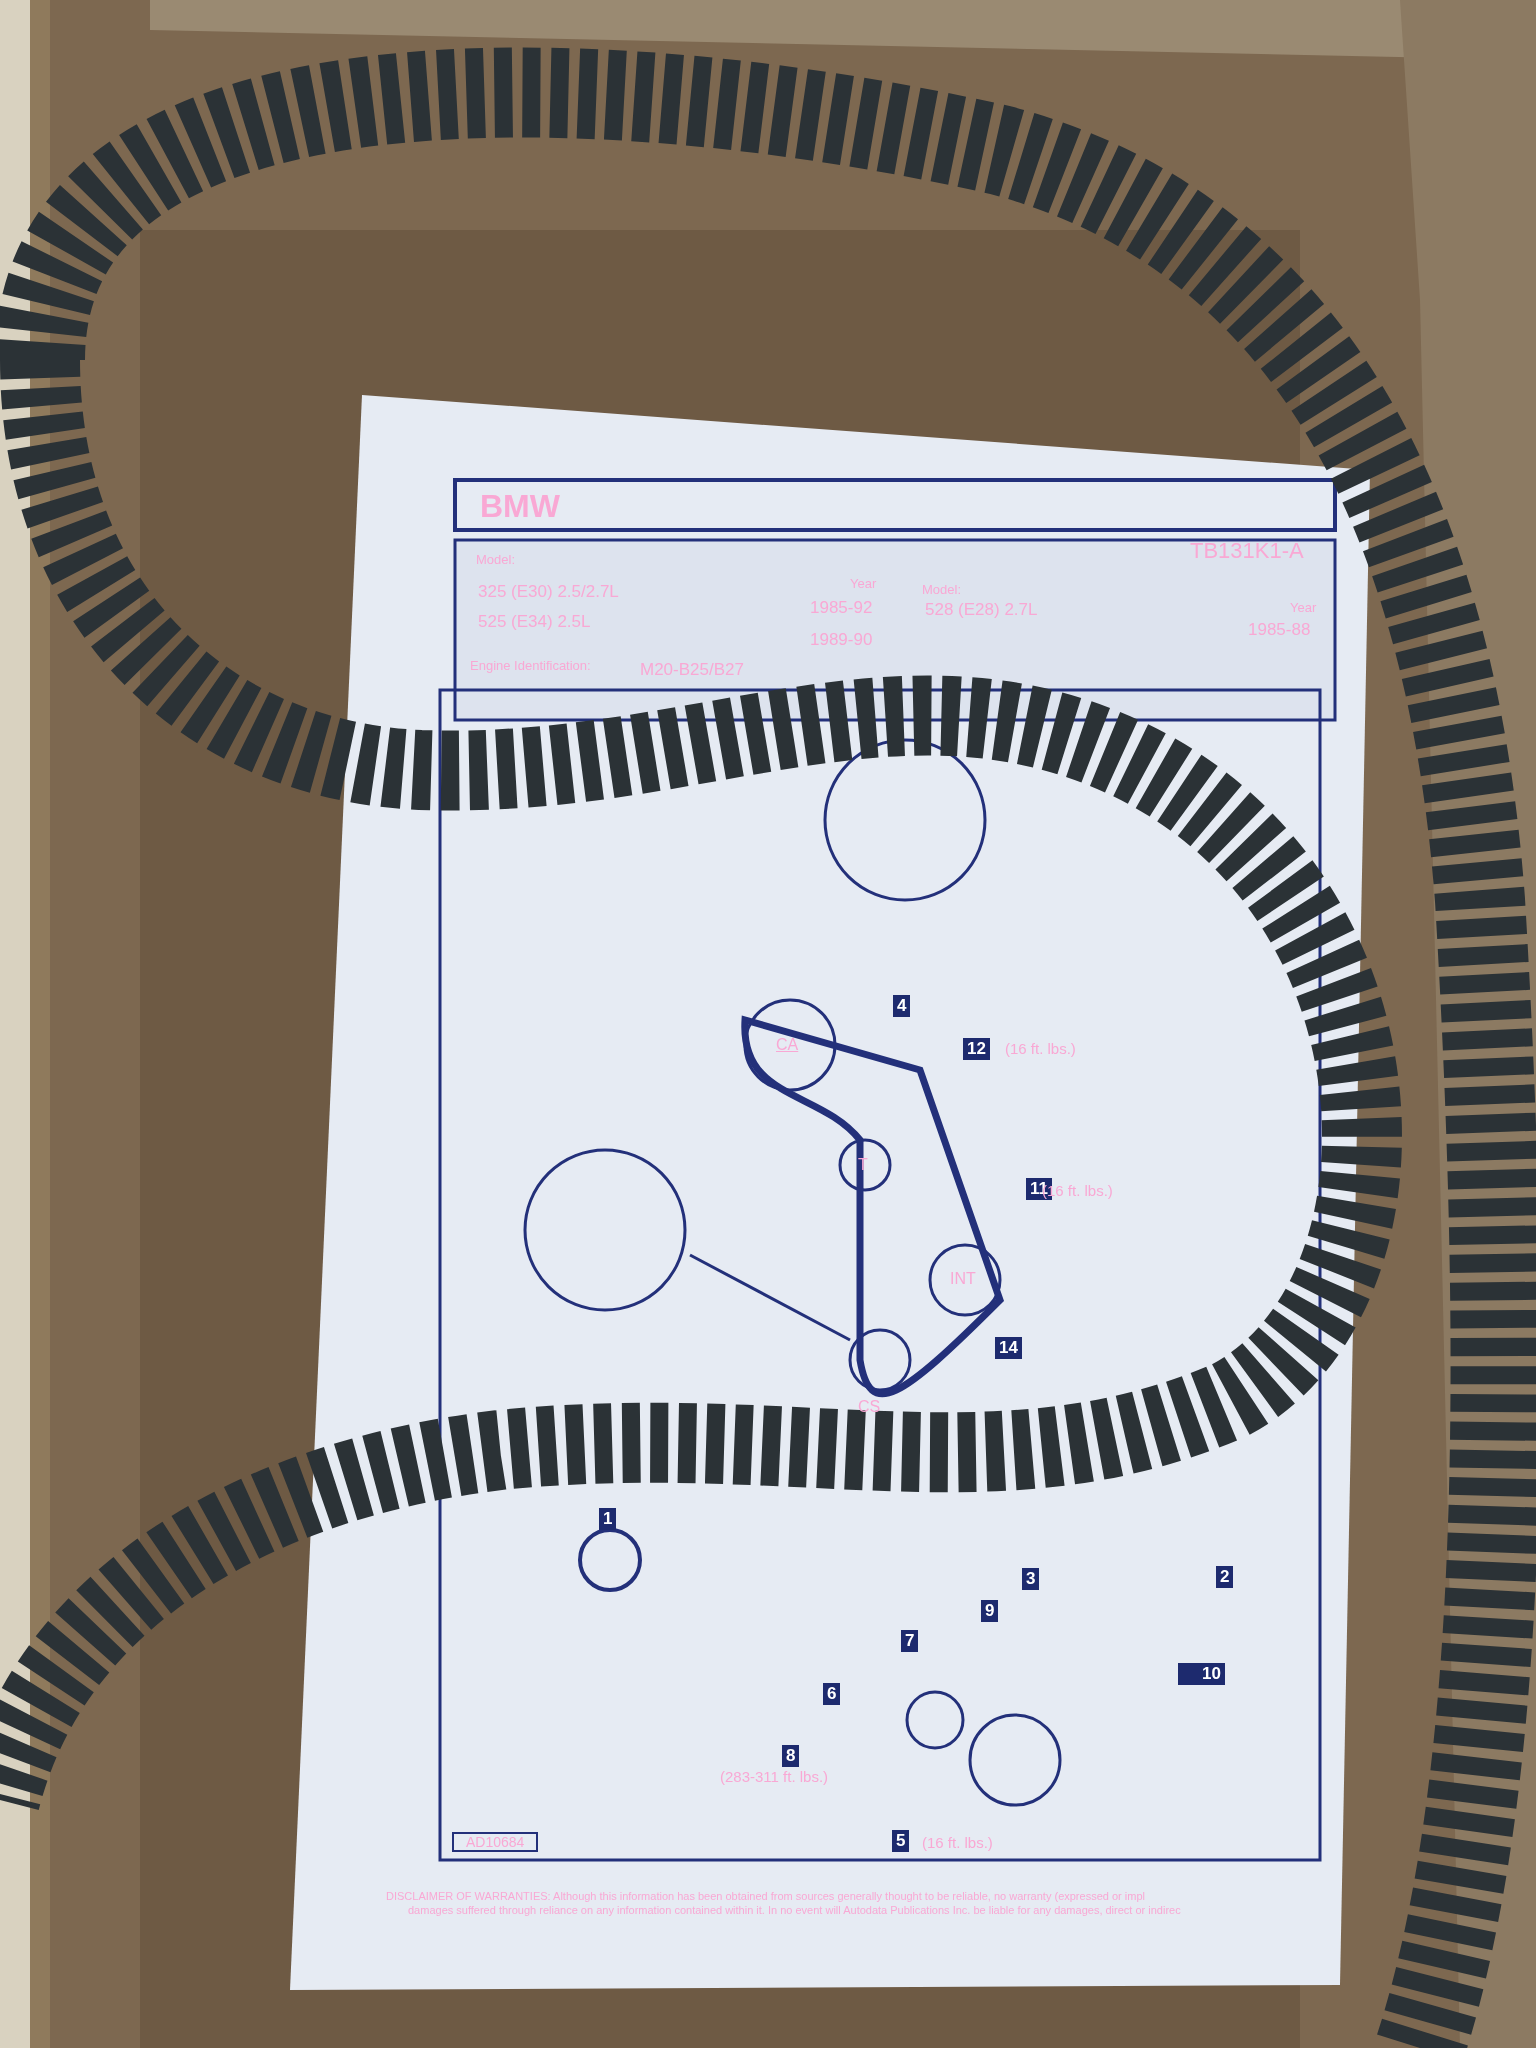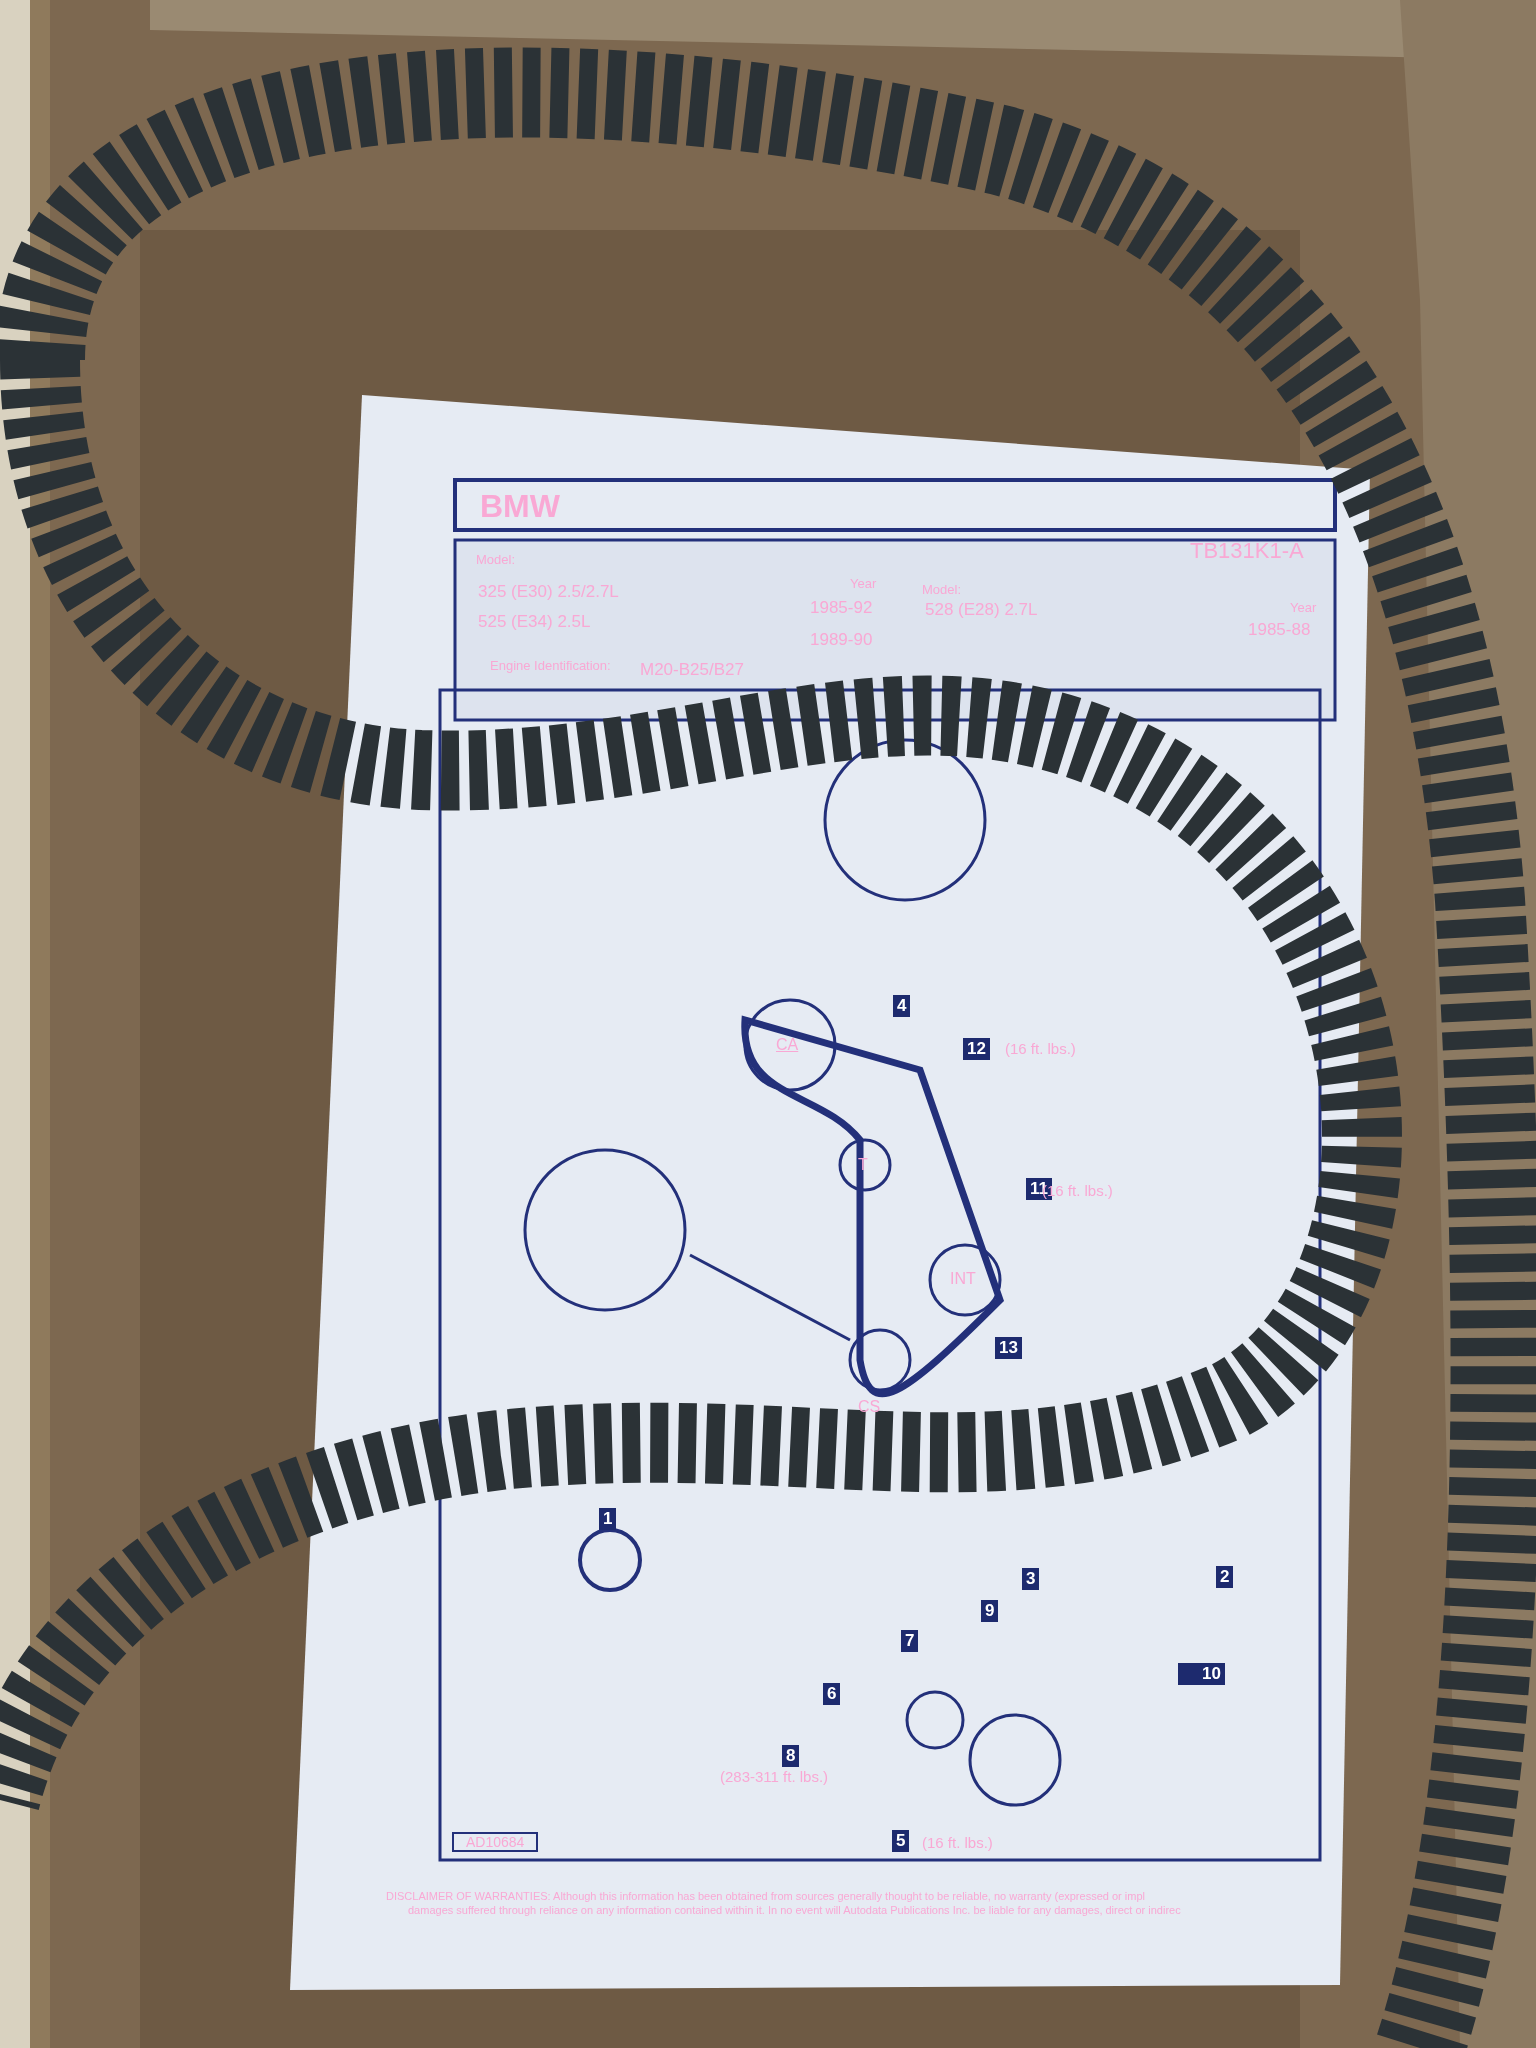--- a/index.html
+++ b/index.html
@@ -49,34 +49,34 @@
 <div class="txt small" style="left:476px;top:552px;">Model:</div>
 <div class="txt" style="left:478px;top:582px;font-size:17px;">325 (E30) 2.5/2.7L</div>
 <div class="txt" style="left:810px;top:598px;font-size:17px;">1985-92</div>
 <div class="txt" style="left:478px;top:612px;font-size:17px;">525 (E34) 2.5L</div>
 <div class="txt" style="left:810px;top:630px;font-size:17px;">1989-90</div>
 <div class="txt small" style="left:850px;top:576px;">Year</div>
 <div class="txt small" style="left:922px;top:582px;">Model:</div>
 <div class="txt" style="left:925px;top:600px;font-size:17px;">528 (E28) 2.7L</div>
 <div class="txt small" style="left:1290px;top:600px;">Year</div>
 <div class="txt" style="left:1248px;top:620px;font-size:17px;">1985-88</div>
-<div class="txt small" style="left:490px;top:658px;">Engine Identification:</div>
+<div class="txt small" style="left:470px;top:658px;">Engine Identification:</div>
 <div class="txt" style="left:640px;top:660px;font-size:17px;">M20-B25/B27</div>
 
 <div class="txt" style="left:776px;top:1036px;font-size:16px;text-decoration:underline;">CA</div>
 <div class="txt" style="left:858px;top:1156px;font-size:16px;">T</div>
 <div class="txt" style="left:950px;top:1270px;font-size:16px;">INT</div>
 <div class="txt" style="left:858px;top:1398px;font-size:16px;">CS</div>
 
 <div class="num" style="left:893px;top:995px;">4</div>
 <div class="num" style="left:963px;top:1038px;">12</div>
 <div class="txt" style="left:1005px;top:1040px;font-size:15px;">(16 ft. lbs.)</div>
 <div class="num" style="left:1026px;top:1178px;">11</div>
 <div class="txt" style="left:1042px;top:1182px;font-size:15px;">(16 ft. lbs.)</div>
-<div class="num" style="left:995px;top:1337px;">13</div>
+<div class="num" style="left:995px;top:1337px;">14</div>
 <div class="num" style="left:599px;top:1508px;">1</div>
 <div class="num" style="left:1216px;top:1566px;">2</div>
 <div class="num" style="left:1022px;top:1568px;">3</div>
 <div class="num" style="left:981px;top:1600px;">9</div>
 <div class="num" style="left:901px;top:1630px;">7</div>
 <div class="num" style="left:1178px;top:1663px;padding-left:24px;">10</div>
 <div class="num" style="left:823px;top:1683px;">6</div>
 <div class="num" style="left:782px;top:1745px;">8</div>
 <div class="txt" style="left:720px;top:1768px;font-size:15px;">(283-311 ft. lbs.)</div>
 <div class="num" style="left:892px;top:1830px;">5</div>

